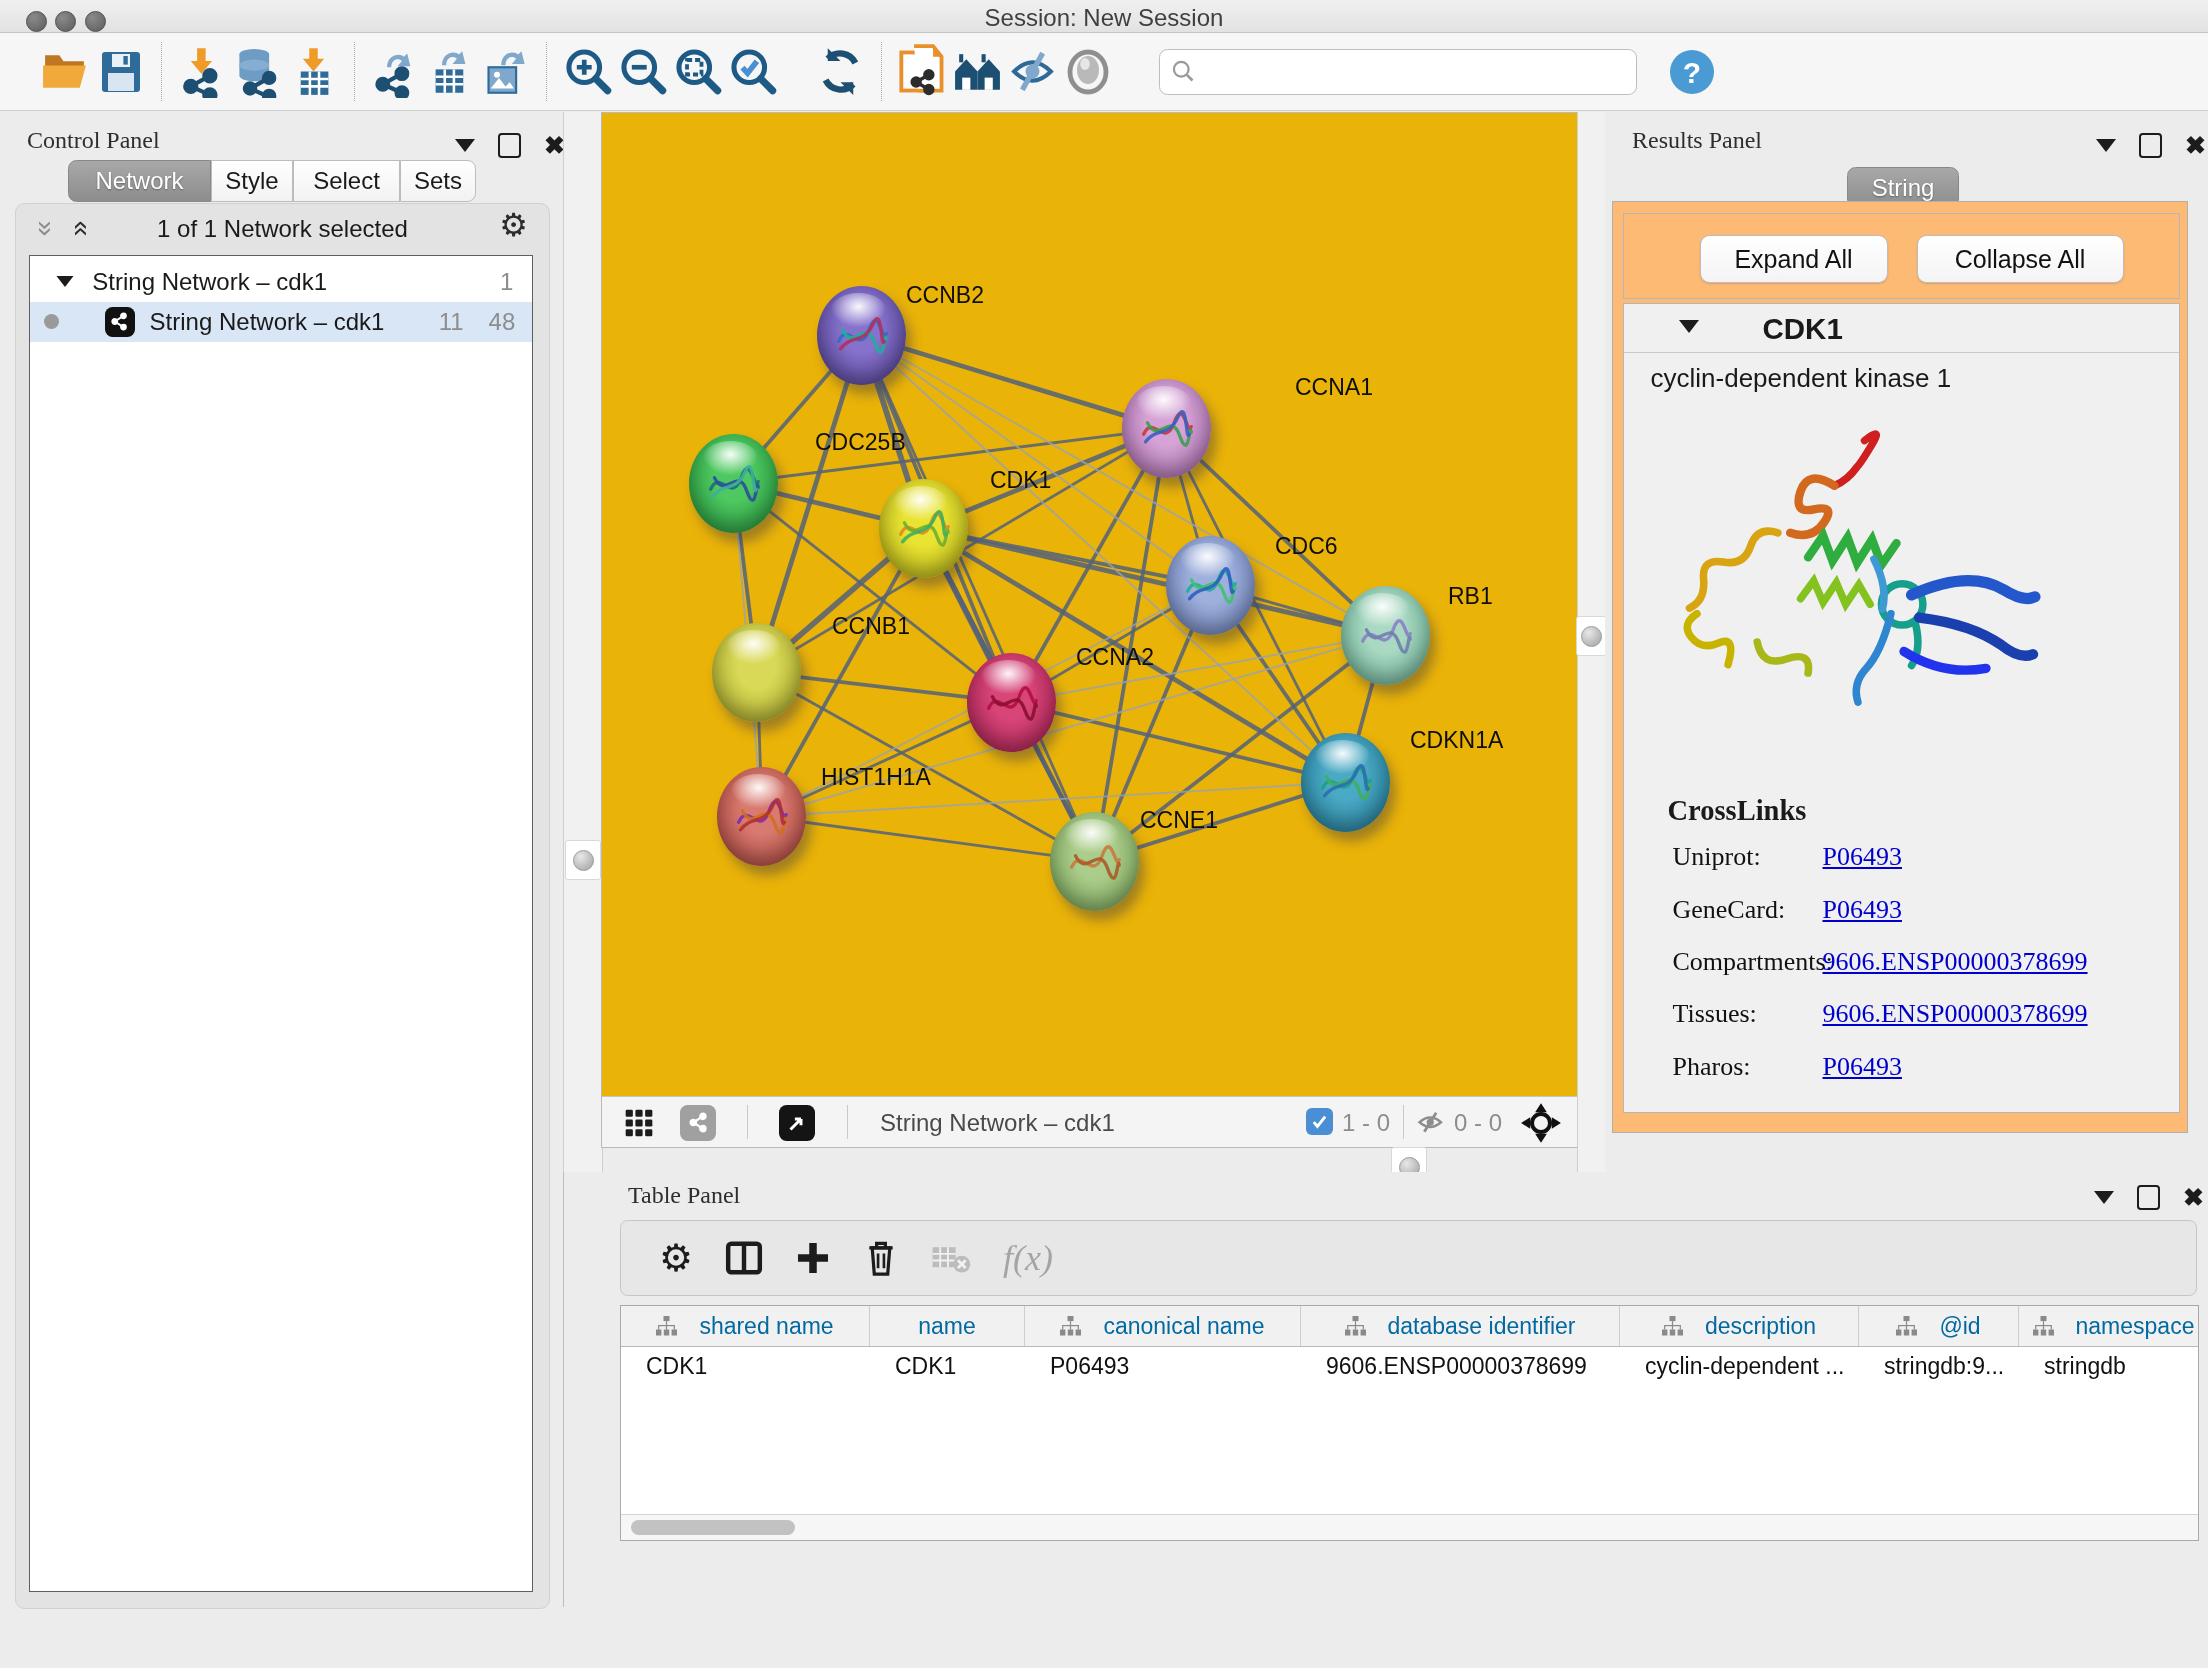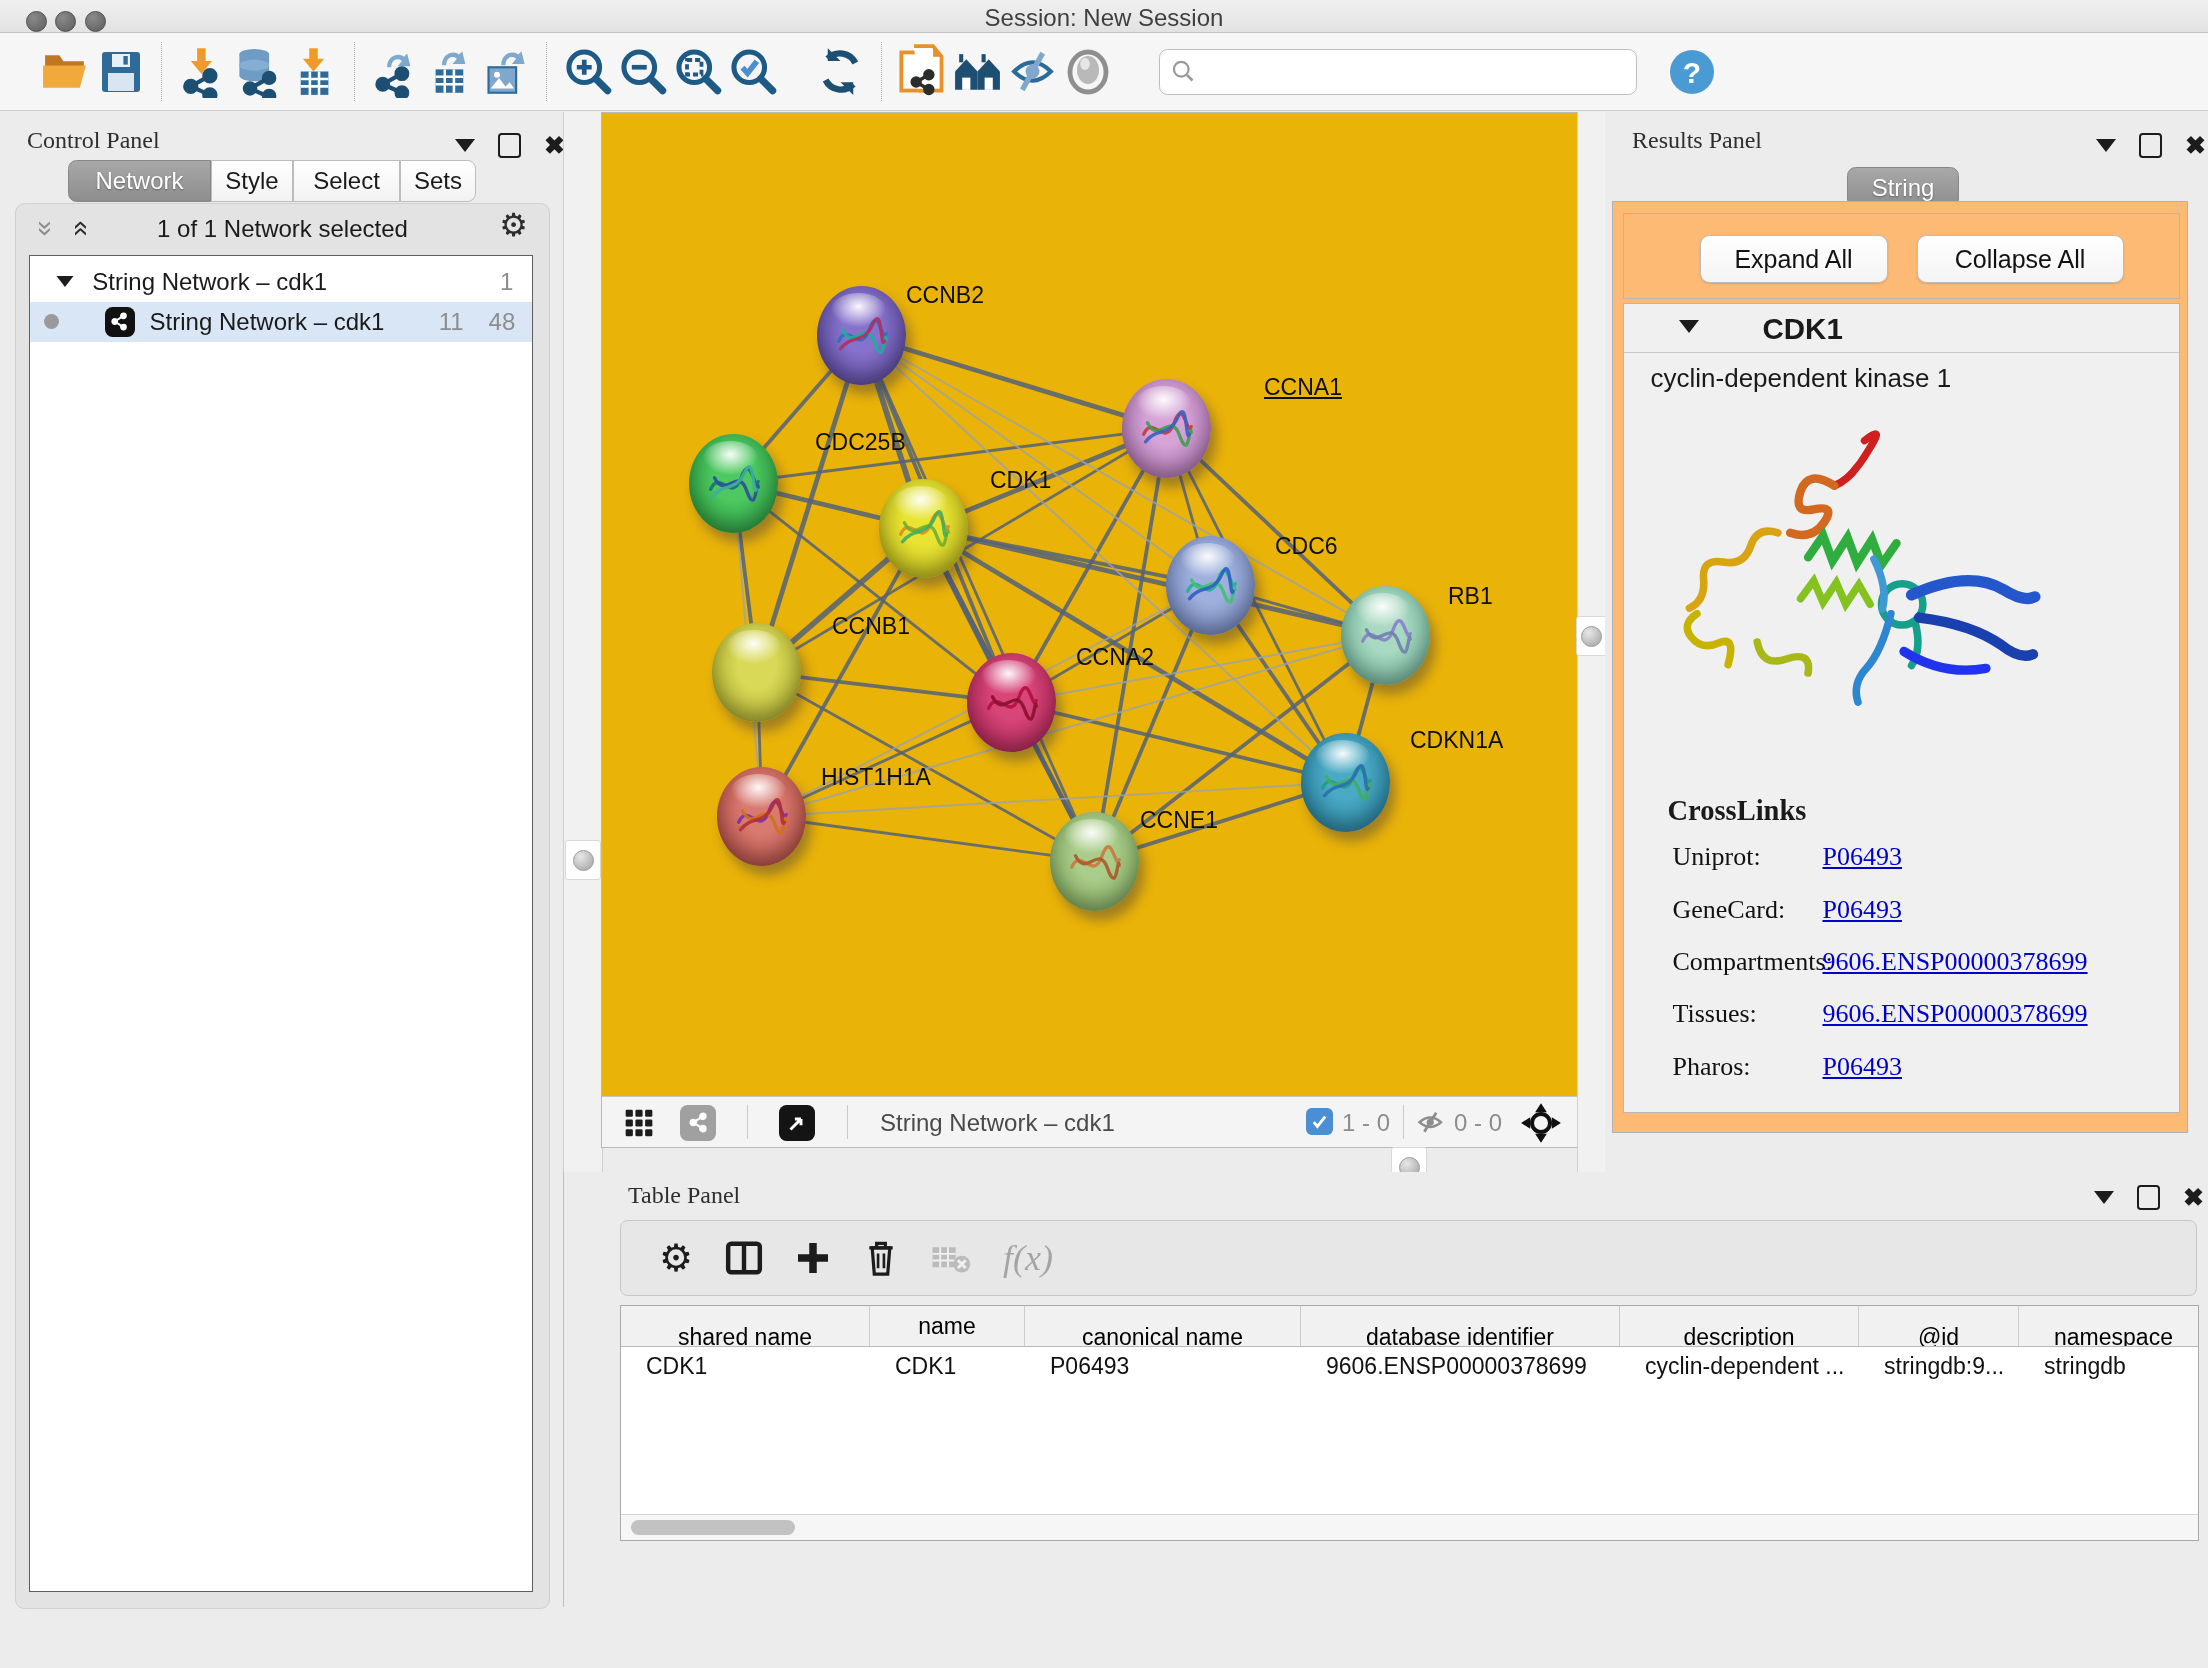--- a/index.html
+++ b/index.html
@@ -85,22 +85,22 @@
   .xrow{position:absolute;left:49px;font-size:26px;width:495px;white-space:nowrap;}
   .xrow .xl{display:inline-block;width:150px;color:#111;}
   
   #table-panel{position:absolute;left:601px;top:1172px;width:1607px;height:436px;background:#ececec;}
   #tp-toolbar{position:absolute;left:19px;top:48px;width:1577px;height:76px;background:#e7e7e7;
     border:1px solid #c6c6c6;border-radius:7.6px;display:flex;align-items:center;gap:32px;
     padding-left:38px;box-sizing:border-box;}
   #tp-table{position:absolute;left:19px;top:133px;width:1577px;height:234px;background:#fff;
     border:1px solid #a9a9a9;overflow:hidden;}
   #tp-header{display:flex;height:40px;background:#f1f1f1;border-bottom:1.9px solid #b9b9b9;}
-  .th{display:flex;align-items:center;justify-content:center;gap:22px;font-size:23px;color:#000000;
-    border-right:1px solid #cdcdcd;box-sizing:border-box;overflow:hidden;white-space:nowrap;flex-direction:column;}
+  .th{display:flex;align-items:center;justify-content:center;gap:22px;font-size:23px;color:#0369a1;
+    border-right:1px solid #cdcdcd;box-sizing:border-box;overflow:hidden;white-space:nowrap;}
   #tp-row{display:flex;height:38px;background:#fff;}
   .td{display:flex;align-items:center;font-size:23px;color:#111;padding-left:25px;
     box-sizing:border-box;overflow:hidden;white-space:nowrap;}
   #tp-hscroll{position:absolute;left:0px;bottom:0px;width:100%;height:25px;background:#f6f6f6;
     border-top:1px solid #d4d4d4;}
   #tp-thumb{position:absolute;left:9.5px;top:4.8px;width:164px;height:15px;background:#c2c2c2;border-radius:7.6px;}
   
   #statusbar{position:absolute;left:0;top:1609px;width:100%;height:59px;background:#ececec;
     border-top:1px solid #c6c6c6;}
   .sb-btn{position:absolute;top:11.4px;height:44px;background:#fafafa;border:1.9px solid #a9a9a9;
@@ -397,21 +397,21 @@
           </svg>
         </div>
         <div class="node-label" style="left: 304px; top: 169px;">CCNB2</div>
         <div class="node" style="left: 520px; top: 266px; background: radial-gradient(at 50% 42%, rgb(213, 163, 214) 30%, rgb(154, 95, 158) 100%);">
           <svg width="61" height="55" viewBox="-32 -28 64 56" style="position:relative;z-index:1">
             <path d="M-24,6 C-14,-16 -2,22 8,-6 S22,10 26,-2" fill="none" stroke="#c23b3b" stroke-width="3.5" stroke-linecap="round" opacity="0.9"></path>
             <path d="M-20,-6 C-8,18 4,-20 14,8 S24,-8 26,4" fill="none" stroke="#3b9e4f" stroke-width="3.5" stroke-linecap="round" opacity="0.9"></path>
             <path d="M-22,14 C-10,-2 2,10 12,-12 S20,16 24,6" fill="none" stroke="#3b5fc2" stroke-width="3.5" stroke-linecap="round" opacity="0.9"></path>
           </svg>
         </div>
-        <div class="node-label" style="left: 662px; top: 261px; text-decoration: underline;">CCNA1</div>
+        <div class="node-label" style="left: 693px; top: 261px;">CCNA1</div>
         <div class="node" style="left: 87px; top: 321px; background: radial-gradient(at 50% 42%, rgb(78, 201, 97) 30%, rgb(31, 138, 54) 100%);">
           <svg width="61" height="55" viewBox="-32 -28 64 56" style="position:relative;z-index:1">
             <path d="M-24,6 C-14,-16 -2,22 8,-6 S22,10 26,-2" fill="none" stroke="#1b6e7a" stroke-width="3.5" stroke-linecap="round" opacity="0.9"></path>
             <path d="M-20,-6 C-8,18 4,-20 14,8 S24,-8 26,4" fill="none" stroke="#2b4f9e" stroke-width="3.5" stroke-linecap="round" opacity="0.9"></path>
             <path d="M-22,14 C-10,-2 2,10 12,-12 S20,16 24,6" fill="none" stroke="#3fae9a" stroke-width="3.5" stroke-linecap="round" opacity="0.9"></path>
           </svg>
         </div>
         <div class="node-label" style="left: 213px; top: 316px;">CDC25B</div>
         <div class="node" style="left: 277px; top: 366px; background: radial-gradient(at 50% 42%, rgb(233, 228, 50) 30%, rgb(168, 164, 20) 100%);">
           <svg width="61" height="55" viewBox="-32 -28 64 56" style="position:relative;z-index:1">

